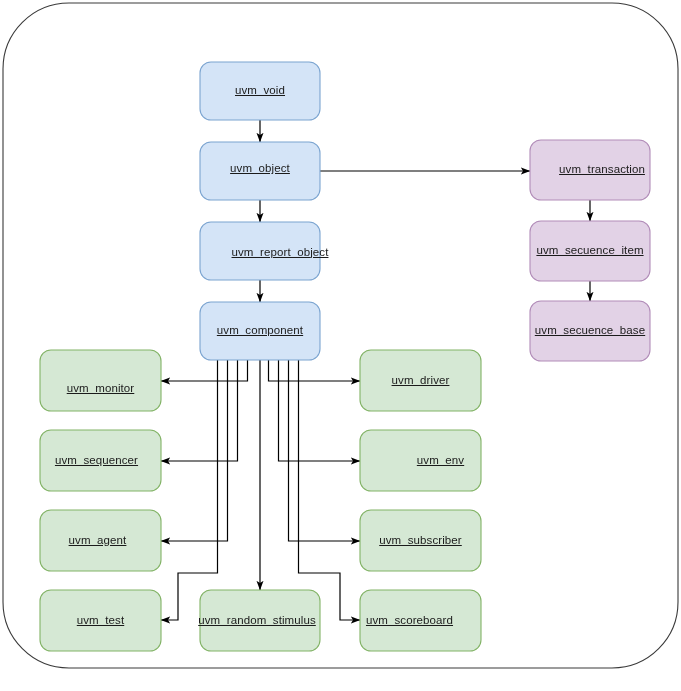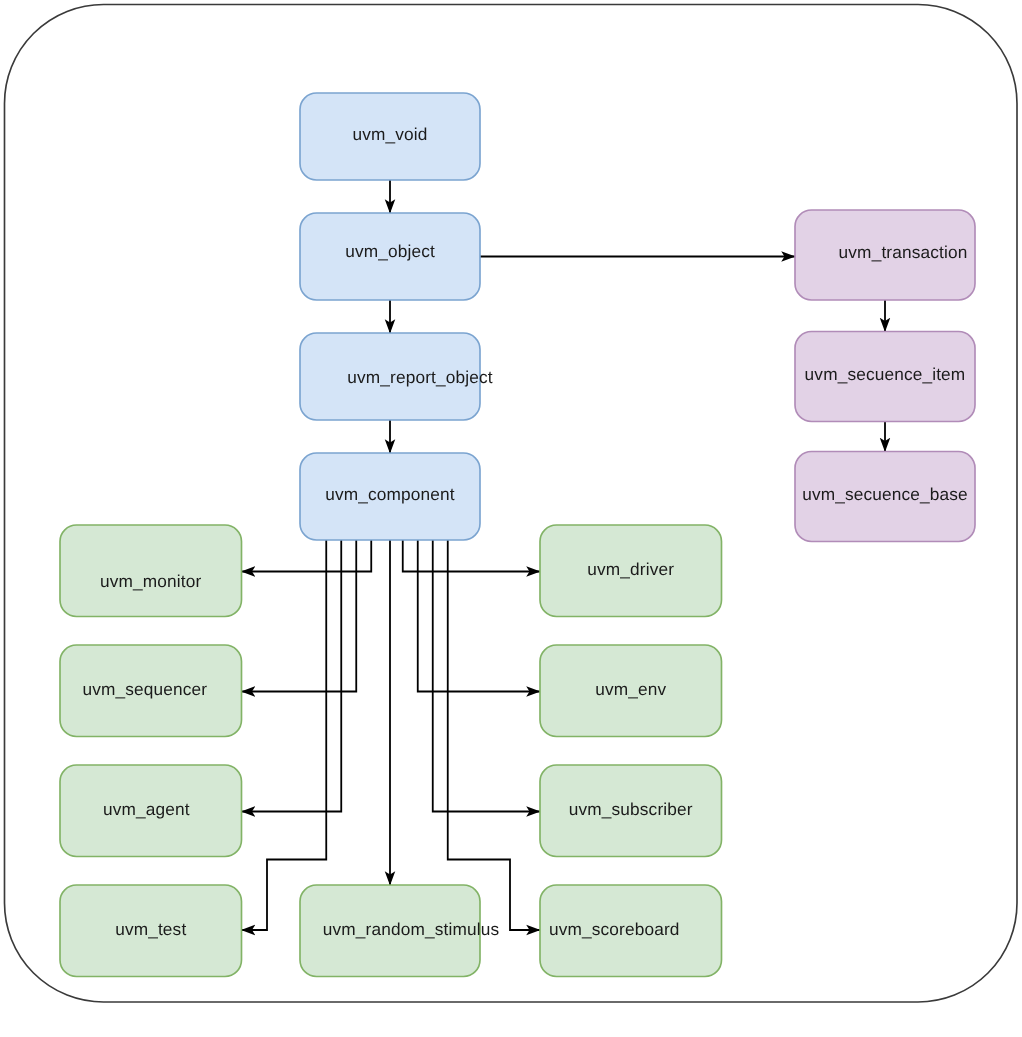--- a/index.html
+++ b/index.html
@@ -31,20 +31,21 @@
     align-items: center;
     justify-content: center;
     text-align: left;
     font-family: "Liberation Sans", sans-serif;
     font-size: 11.5px;
     color: #1b1b1b;
     letter-spacing: 0.1px;
     line-height: 1.2;
     pointer-events: none;
     white-space: nowrap;
+    text-decoration: underline;
   }
 </style>
 </head>
 <body>
 
 <div id="canvas">
   <svg id="diagram-svg" viewBox="0 0 681 691" xmlns="http://www.w3.org/2000/svg">
     <defs>
       <marker id="arrowhead" markerWidth="10" markerHeight="8" refX="9.2" refY="4" orient="auto" markerUnits="userSpaceOnUse">
         <path d="M0,0.5 L9.5,4 L0,7.5 L2.2,4 Z" fill="#000000"></path>
@@ -95,18 +96,18 @@
       <div class="node-label" style="left: 200px; top: 222px; width: 120px; height: 61px; margin-left: 20px;">uvm_report_object</div>
       <div class="node-label" style="left: 200px; top: 302px; width: 120px; height: 58px;">uvm_component</div>
       <div class="node-label" style="left: 530px; top: 140px; width: 120px; height: 60px; margin-left: 12px;">uvm_transaction</div>
       <div class="node-label" style="left: 530px; top: 221px; width: 120px; height: 60px;">uvm_secuence_item</div>
       <div class="node-label" style="left: 530px; top: 301px; width: 120px; height: 60px;">uvm_secuence_base</div>
       <div class="node-label" style="left: 40px; top: 350px; width: 121px; height: 78px;">uvm_monitor</div>
       <div class="node-label" style="left: 36px; top: 430px; width: 121px; height: 61px;">uvm_sequencer</div>
       <div class="node-label" style="left: 40px; top: 510px; width: 115px; height: 61px;">uvm_agent</div>
       <div class="node-label" style="left: 40px; top: 590px; width: 121px; height: 61px;">uvm_test</div>
       <div class="node-label" style="left: 360px; top: 350px; width: 121px; height: 61px;">uvm_driver</div>
-      <div class="node-label" style="left: 360px; top: 430px; width: 121px; height: 61px;">uvm_env</div>
+      <div class="node-label" style="left: 360px; top: 430px; width: 121px; height: 61px; padding-left: 20px;">uvm_env</div>
       <div class="node-label" style="left: 360px; top: 510px; width: 121px; height: 61px;">uvm_subscriber</div>
       <div class="node-label" style="left: 360px; top: 590px; width: 99px; height: 61px;">uvm_scoreboard</div>
-      <div class="node-label" style="left: 200px; top: 590px; width: 114px; height: 61px; padding-left: 17px;">uvm_random_stimulus</div>
+      <div class="node-label" style="left: 200px; top: 590px; width: 114px; height: 61px;">uvm_random_stimulus</div>
     </div>
 </div>
 
 </body></html>

